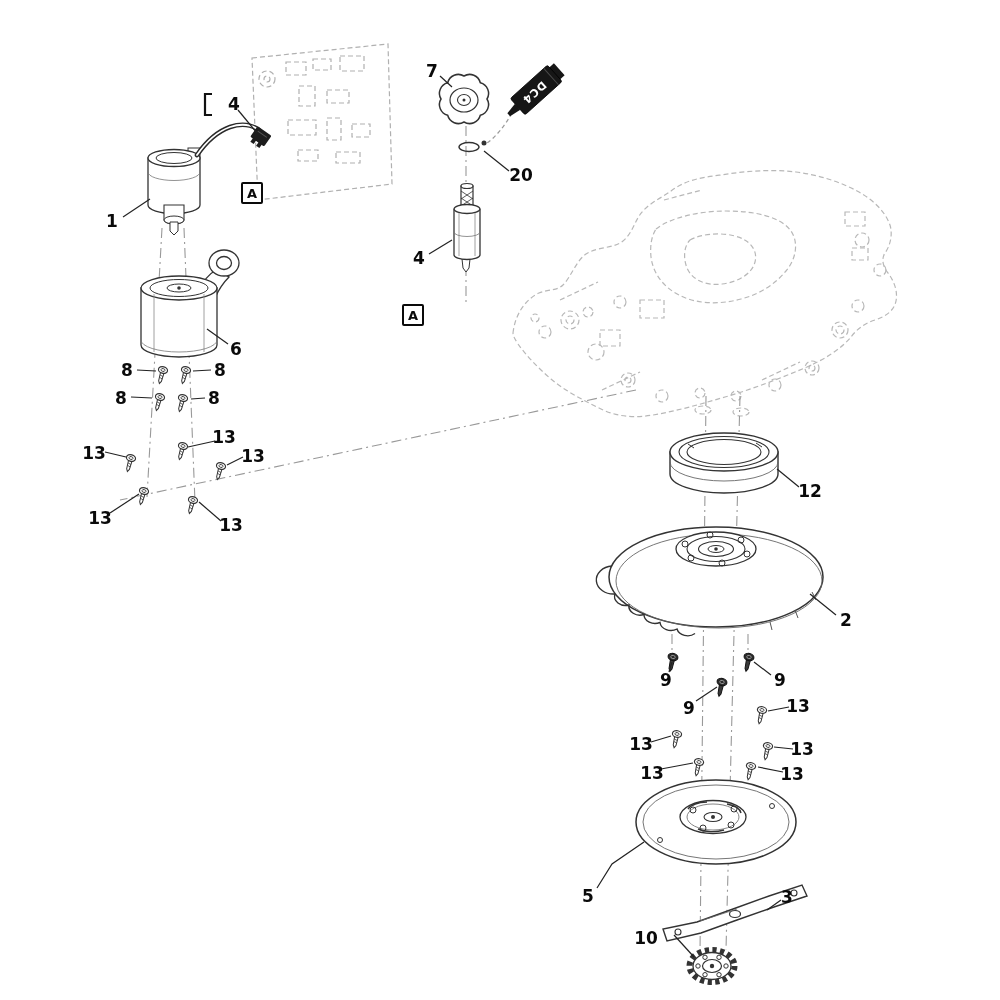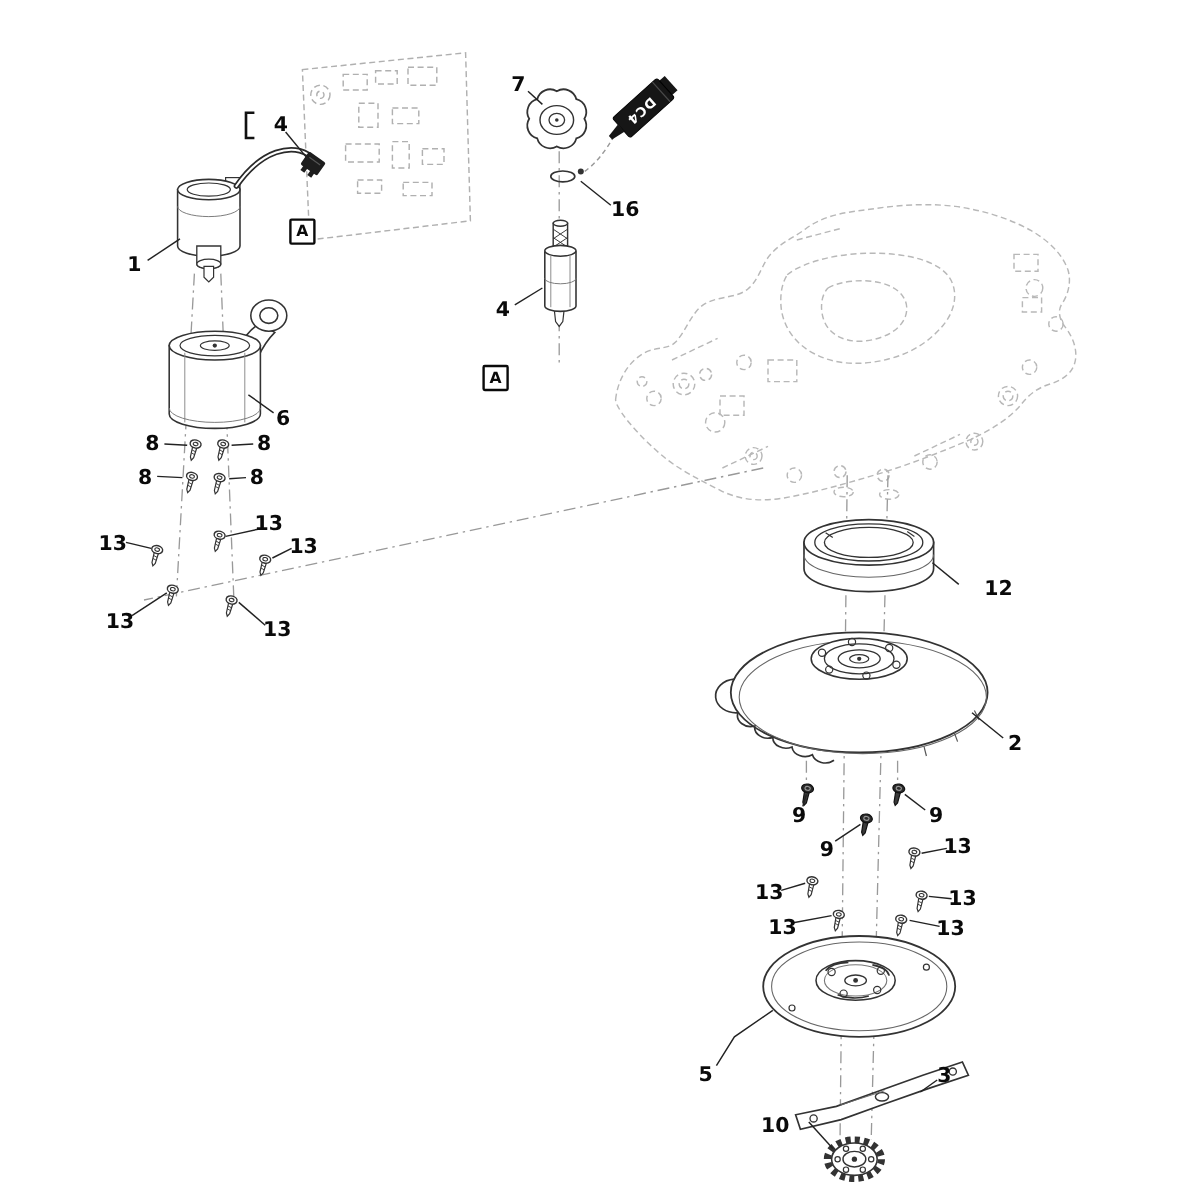--- a/index.html
+++ b/index.html
@@ -308,33 +308,33 @@
 
   <path d="M 212 94 L 205 94 L 205 115 L 212 115" fill="none" stroke="#111" stroke-width="2.2"></path>
 </svg>
 
 <div style="position:absolute;left:0;top:0;width:1000px;height:1000px;">
       <div class="callout" style="left: 234px; top: 104px;">4</div>
       <div class="callout" style="left: 112px; top: 221px;">1</div>
       <div class="callout boxed" style="left: 252px; top: 193px;">A</div>
       <div class="callout" style="left: 236px; top: 349px;">6</div>
       <div class="callout" style="left: 432px; top: 71px;">7</div>
-      <div class="callout" style="left: 521px; top: 175px;">16</div>
+      <div class="callout" style="left: 521px; top: 175px;">20</div>
       <div class="callout" style="left: 419px; top: 258px;">4</div>
       <div class="callout boxed" style="left: 413px; top: 315px;">A</div>
       <div class="callout" style="left: 127px; top: 370px;">8</div>
       <div class="callout" style="left: 220px; top: 370px;">8</div>
       <div class="callout" style="left: 121px; top: 398px;">8</div>
       <div class="callout" style="left: 214px; top: 398px;">8</div>
       <div class="callout" style="left: 94px; top: 453px;">13</div>
       <div class="callout" style="left: 224px; top: 437px;">13</div>
       <div class="callout" style="left: 253px; top: 456px;">13</div>
       <div class="callout" style="left: 100px; top: 518px;">13</div>
       <div class="callout" style="left: 231px; top: 525px;">13</div>
-      <div class="callout" style="left: 810px; top: 491px; margin-left: 22px;">12</div>
+      <div class="callout" style="left: 810px; top: 491px;">12</div>
       <div class="callout" style="left: 846px; top: 620px;">2</div>
       <div class="callout" style="left: 666px; top: 680px;">9</div>
       <div class="callout" style="left: 780px; top: 680px;">9</div>
       <div class="callout" style="left: 689px; top: 708px;">9</div>
       <div class="callout" style="left: 798px; top: 706px;">13</div>
       <div class="callout" style="left: 641px; top: 744px;">13</div>
       <div class="callout" style="left: 802px; top: 749px;">13</div>
       <div class="callout" style="left: 652px; top: 773px;">13</div>
       <div class="callout" style="left: 792px; top: 774px;">13</div>
       <div class="callout" style="left: 588px; top: 896px;">5</div>

